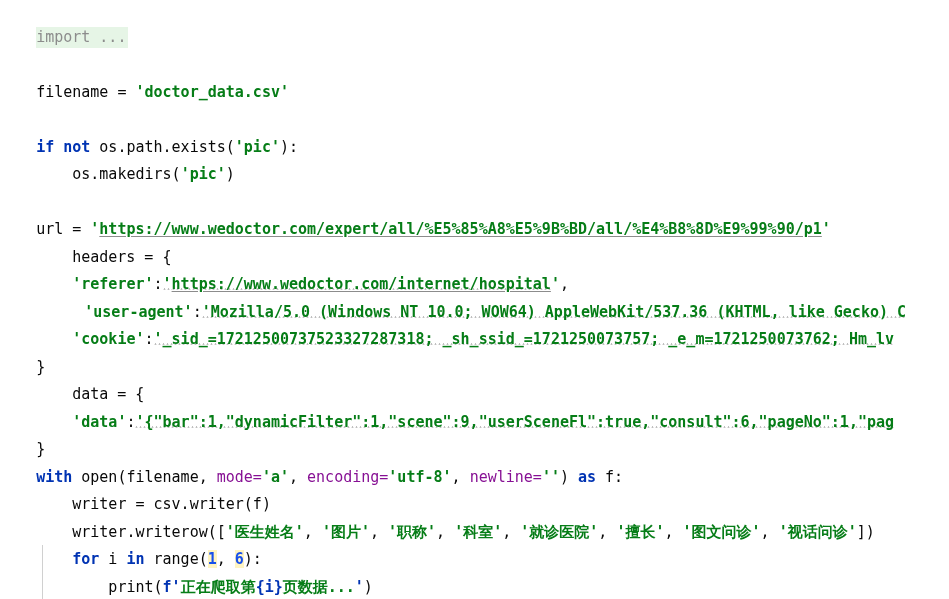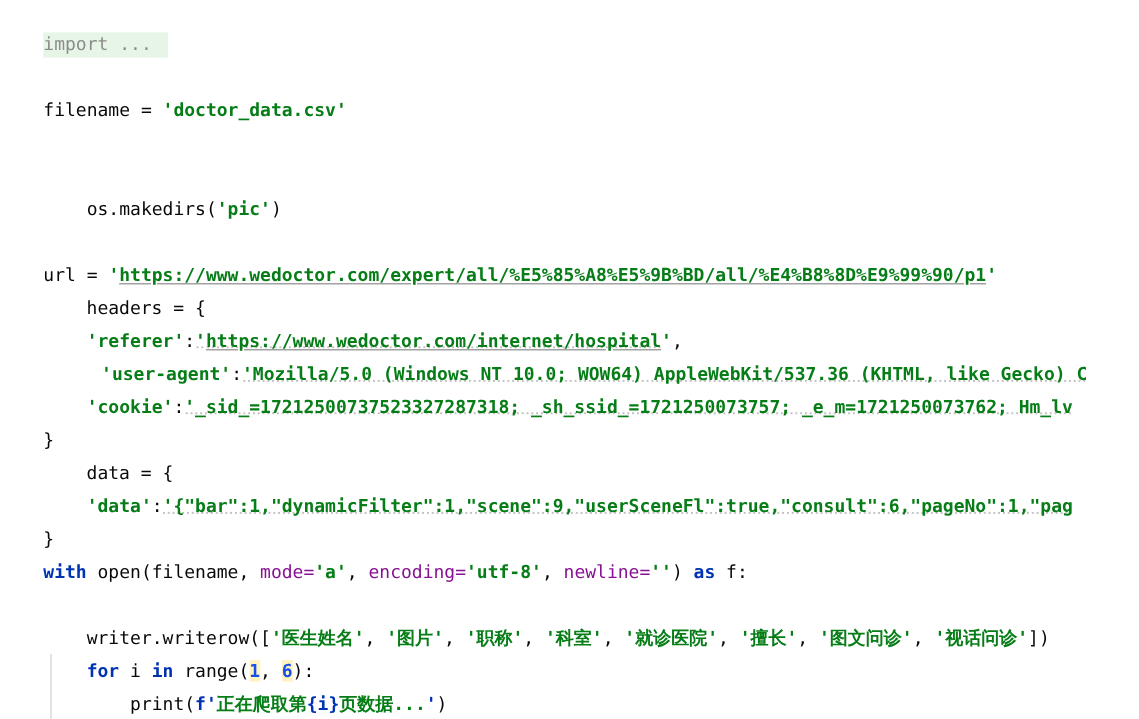--- a/index.html
+++ b/index.html
@@ -23,21 +23,21 @@
     color:#080808;
     letter-spacing:0px;
   }
   .kw{color:#0033B3;font-weight:bold;}
   .str{color:#067D17;font-weight:bold;}
   .num{color:#1750EB;font-weight:bold;}
   .kwarg{color:#871094;}
   .fold{
     color:#8C8C8C;
     background:#E6F5E6;
-    padding:1px 14px 2px 0px;
+    padding:1px 2px 2px 0px;
   }
   .link{
     color:#067D17;font-weight:bold;
     text-decoration:underline;
     text-decoration-color:#8C8C8C;
     text-underline-offset:2px;
   }
   .hl{background:#FFF4C1;}
   .squig{
     background-image:
@@ -66,20 +66,23 @@
   </div>
 
   <div class="line" style="top: 23.5px; position: absolute; left: 0px; width: 949px;">&nbsp;</div>
 
   <div class="line" style="position: absolute; left: 0px; top: 51px; width: 949px;">
     <span>filename = </span><span class="str">'doctor_data.csv'</span>
   </div>
 
   <div class="line" style="position: absolute; left: 0px; top: 78.5px; width: 949px;">&nbsp;</div>
 
+  <div class="line" style="position: absolute; left: 0px; top: 106px; width: 949px;">
+    <span class="kw">if</span><span> </span><span class="kw">not</span><span> os.path.exists(</span><span class="str">'pic'</span><span>):</span>
+  </div>
 
   <div class="line" style="position: absolute; left: 0px; top: 133.5px; width: 949px;">
     <span>    os.makedirs(</span><span class="str">'pic'</span><span>)</span>
   </div>
 
   <div class="line" style="position: absolute; left: 0px; top: 161px; width: 949px;">&nbsp;</div>
 
   <div class="line" style="position: absolute; left: 0px; top: 188.5px; width: 949px;">
     <span>url = </span><span class="str">'</span><span class="link">https://www.wedoctor.com/expert/all/%E5%85%A8%E5%9B%BD/all/%E4%B8%8D%E9%99%90/p1</span><span class="str">'</span>
   </div>
@@ -113,20 +116,23 @@
   </div>
 
   <div class="line" style="position: absolute; left: 0px; top: 408.5px; width: 949px;">
     <span>}</span>
   </div>
 
   <div class="line" style="position: absolute; left: 0px; top: 436px; width: 949px;">
     <span class="kw">with</span><span> open(filename, </span><span class="kwarg">mode=</span><span class="str">'a'</span><span>, </span><span class="kwarg">encoding=</span><span class="str">'utf-8'</span><span>, </span><span class="kwarg">newline=</span><span class="str">''</span><span>) </span><span class="kw">as</span><span> f:</span>
   </div>
 
+  <div class="line" style="position: absolute; left: 0px; top: 463.5px; width: 949px;">
+    <span>    writer = csv.writer(f)</span>
+  </div>
 
   <div class="line" style="position: absolute; left: 0px; top: 491px; width: 813px;">
     <span>    writer.writerow([</span><span class="str">'医生姓名'</span><span>, </span><span class="str">'图片'</span><span>, </span><span class="str">'职称'</span><span>, </span><span class="str">'科室'</span><span>, </span><span class="str">'就诊医院'</span><span>, </span><span class="str">'擅长'</span><span>, </span><span class="str">'图文问诊'</span><span>, </span><span class="str">'视话问诊'</span><span>])</span>
   </div>
 
   <div class="line" style="position: absolute; left: 0px; top: 518.5px; width: 949px;">
     <span class="kw">    for</span><span> i </span><span class="kw">in</span><span> range(</span><span class="num hl">1</span><span>, </span><span class="num hl">6</span><span>):</span>
   </div>
 
   <div class="line" style="position: absolute; left: 0px; top: 546px; width: 949px;">

